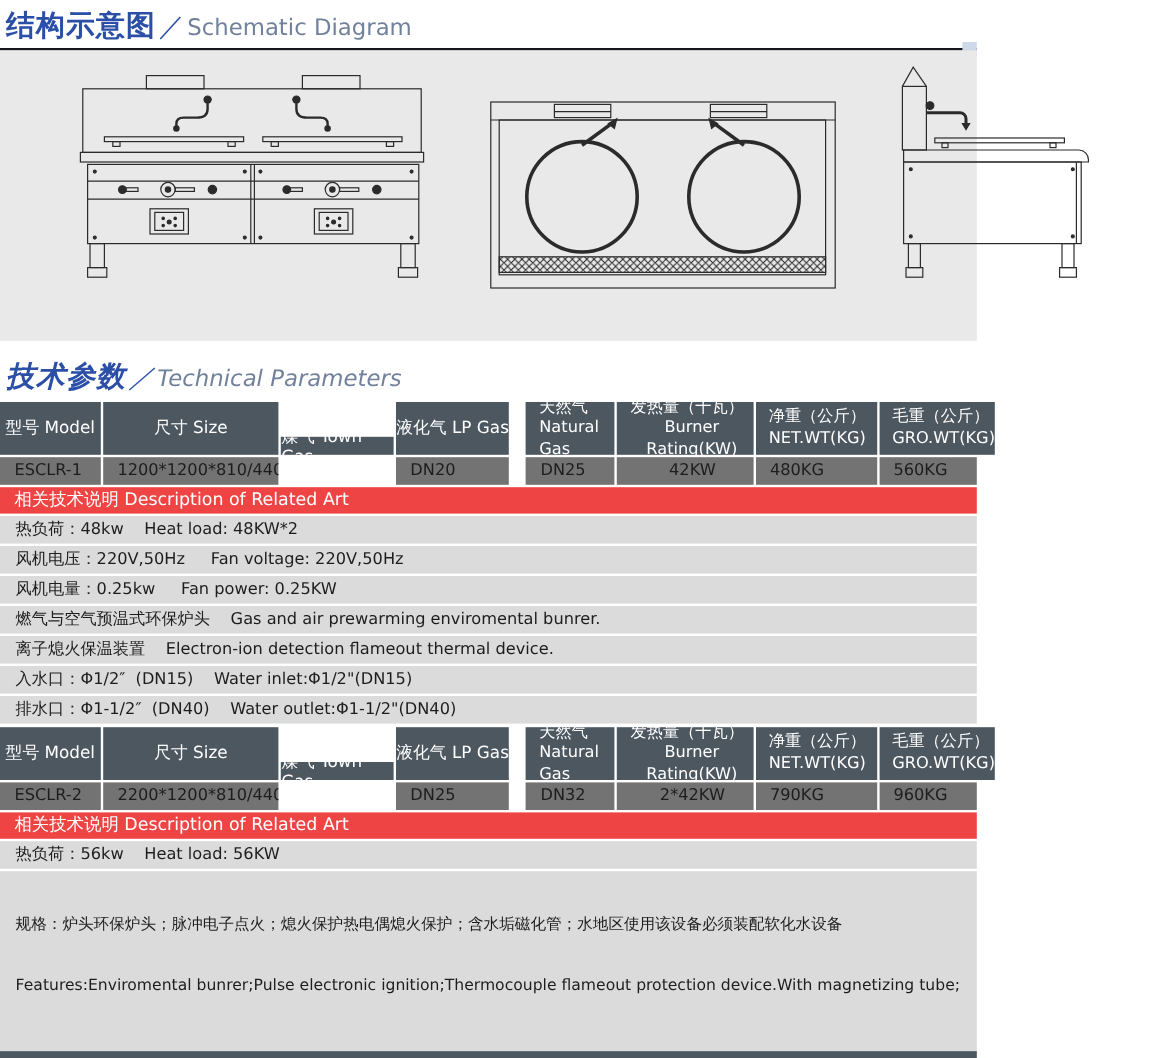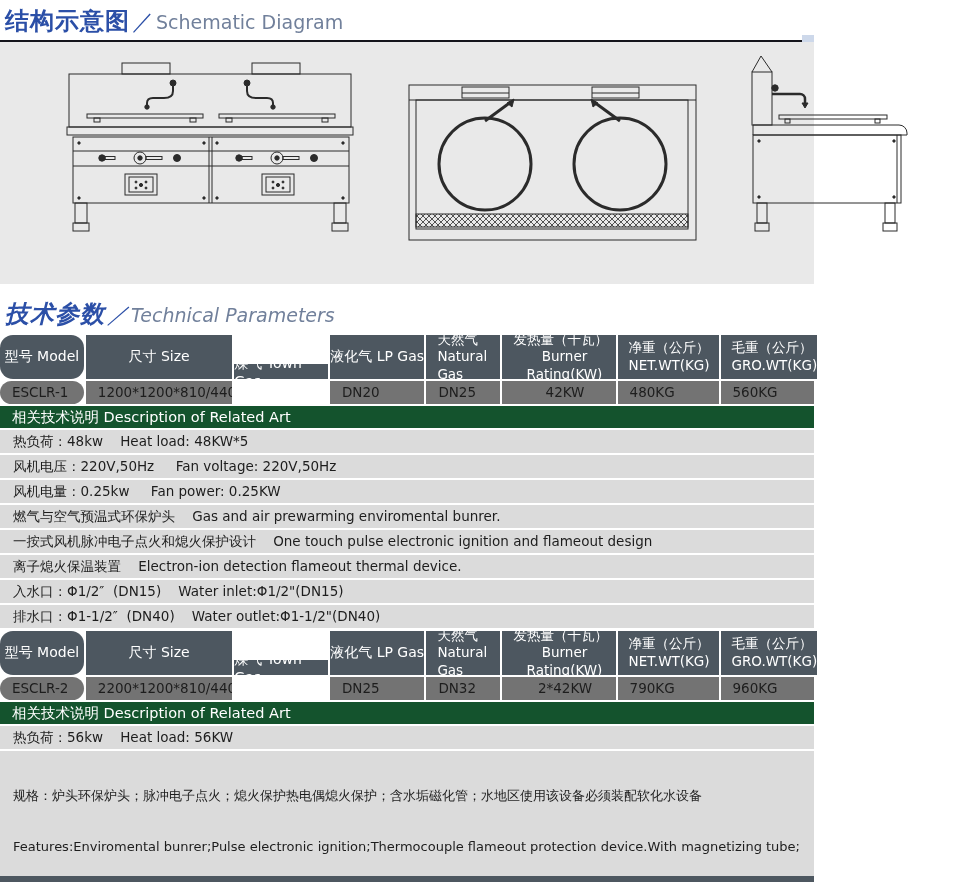--- a/index.html
+++ b/index.html
@@ -26,24 +26,24 @@
 
   
   .spec-table { margin-top:6px; }
   .trow { display:flex; gap:2px; }
   .thead { height:44px; margin-bottom:2px; }
   .thead .cell { background:#4d5760; color:#fff; display:flex; flex-direction:column; justify-content:center; }
   .thead .cell.single { align-items:center; font-size:14px; }
   .thead .cell.dual { align-items:flex-start; padding-left:11px; font-size:13.5px; line-height:1.3; }
   .tdata { height:23px; }
   .tdata .cell { background:#737373; font-size:13.5px; line-height:23px; padding-left:12px; white-space:nowrap; overflow:hidden; }
-  .c0{flex:0 0 10.3%;border-radius:13px;} .c1{flex:0 0 18.0%;} .c2{flex:0 0 11.5%;margin-top:29px;} .c3{flex:0 0 11.6%;}
-  .c4{flex:0 0 9.1%;}  .c5{flex:0 0 13.9%;text-align:center;} .c6{flex:0 0 12.4%;} .c7{flex:1;}
-
-  .band { height:22px; background:#14532d; color:#fff; font-size:14.5px; line-height:22px;
+  .c0{flex:0 0 10.3%;} .c1{flex:0 0 18.0%;} .c2{flex:0 0 11.5%;margin-top:29px;} .c3{flex:0 0 11.6%;}
+  .c4{flex:0 0 9.1%;margin-left:12px;}  .c5{flex:0 0 13.9%;text-align:center;} .c6{flex:0 0 12.4%;} .c7{flex:1;}
+
+  .band { height:22px; background:#ef4444; color:#fff; font-size:14.5px; line-height:22px;
           padding-left:12px; margin-top:2px; white-space:pre-wrap; }
   .note-row { height:23px; background:#dbdbdb; font-size:13.5px; line-height:23px;
               padding-left:13px; margin-top:2px; white-space:pre; overflow:hidden; }
   .note-block { background:#dbdbdb; font-size:13px; line-height:17px; padding:2px 0 2px 13px;
                 margin-top:2px; white-space:pre-wrap; }
   .bottom-bar { position:absolute; left:0; bottom:0; width:100%; height:6px; background:#4d5760; }
 </style>
 </head>
 <body>
 
@@ -223,25 +223,24 @@
       <div class="cell c3">DN20</div>
       <div class="cell c4">DN25</div>
       <div class="cell c5">42KW</div>
       <div class="cell c6">480KG</div>
       <div class="cell c7">560KG</div>
     </div>
   </div>
 
   <div class="band">相关技术说明 Description of Related Art</div>
 
-  <div class="note-row">热负荷：48kw    Heat load: 48KW*5</div>
+  <div class="note-row">热负荷：48kw    Heat load: 48KW*2</div>
   <div class="note-row">风机电压：220V,50Hz     Fan voltage: 220V,50Hz</div>
   <div class="note-row">风机电量：0.25kw     Fan power: 0.25KW</div>
   <div class="note-row">燃气与空气预温式环保炉头    Gas and air prewarming enviromental bunrer.</div>
-  <div class="note-row">一按式风机脉冲电子点火和熄火保护设计    One touch pulse electronic ignition and flameout design</div>
   <div class="note-row">离子熄火保温装置    Electron-ion detection flameout thermal device.</div>
   <div class="note-row">入水口：Φ1/2″  (DN15)    Water inlet:Φ1/2"(DN15)</div>
   <div class="note-row">排水口：Φ1-1/2″  (DN40)    Water outlet:Φ1-1/2"(DN40)</div>
 
   <div class="spec-table" style="margin-top:3px;">
     <div class="trow thead">
       <div class="cell single c0">
           <span>型号 Model</span>
         </div>
       <div class="cell single c1">

